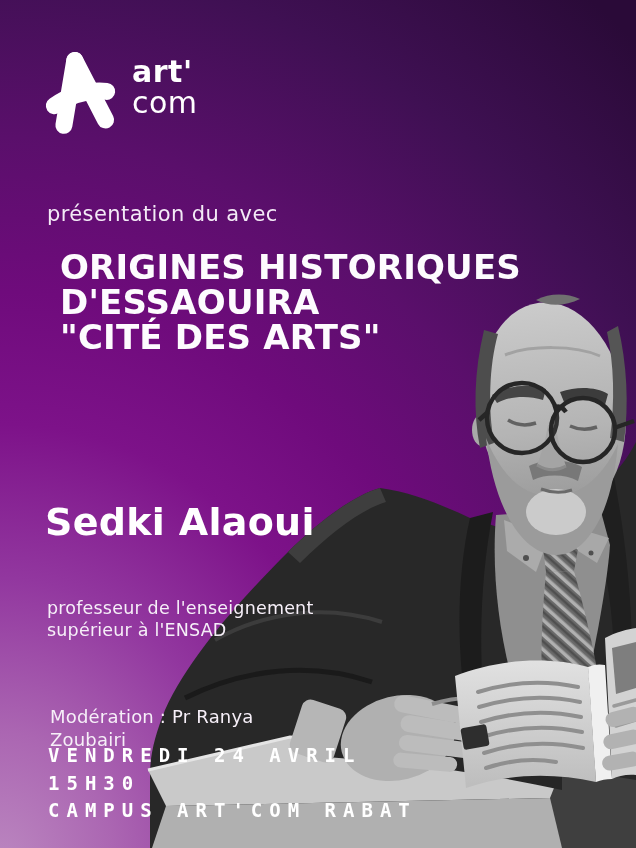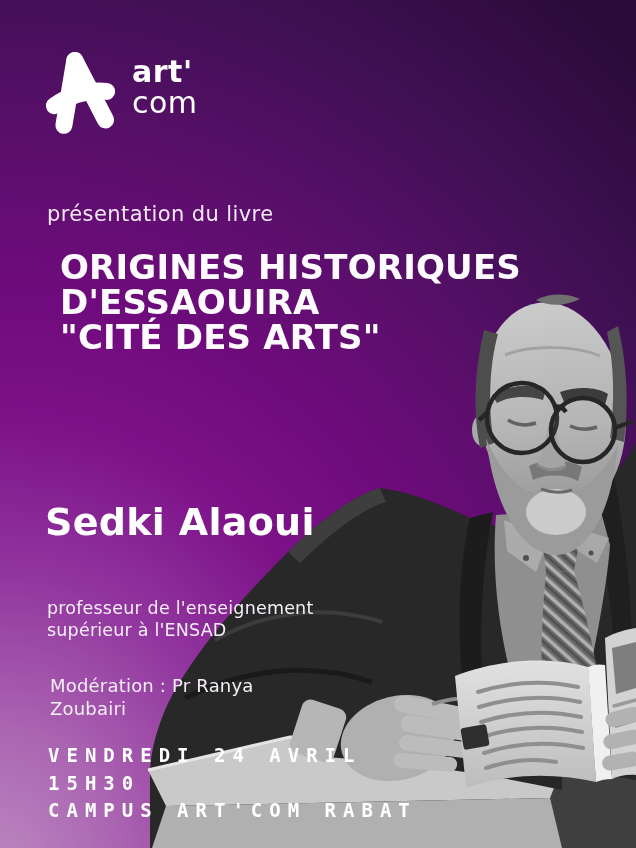--- a/index.html
+++ b/index.html
@@ -23,21 +23,21 @@
   .kicker{left:47px;top:202px;color:#f3eaf6;font-size:21px;font-weight:500;letter-spacing:.4px;z-index:3;}
   .title{left:60px;top:250px;margin:0;color:#fdfbfe;font-size:34px;font-weight:bold;
          line-height:35px;letter-spacing:.2px;z-index:3;}
   .title span{display:block;}
   .meet{left:47px;top:483px;color:#f3eaf6;font-size:17px;font-weight:500;letter-spacing:.3px;z-index:3;}
   .speaker{left:45px;top:502px;margin:0;color:#ffffff;font-size:38px;font-weight:bold;
            line-height:41px;letter-spacing:.3px;z-index:3;}
   .speaker span{display:block;}
   .role{left:47px;top:597px;color:#f6eff8;font-size:17.5px;line-height:22px;letter-spacing:.2px;z-index:3;}
   .role span{display:block;}
-  .moderation{left:50px;top:674px;color:#f6eff8;font-size:18px;line-height:23px;letter-spacing:.2px;z-index:3;}
+  .moderation{left:50px;top:705px;color:#f6eff8;font-size:18px;line-height:23px;letter-spacing:.2px;z-index:3;}
   .moderation span{display:block;}
   .schedule{left:48px;top:742px;color:#ffffff;font-family:"DejaVu Sans Mono","Liberation Mono",monospace;
             font-size:19px;font-weight:bold;line-height:27.5px;letter-spacing:7px;z-index:5;}
   .schedule span{display:block;white-space:nowrap;}
   
   .photo{left:76px;top:278px;width:560px;height:570px;z-index:1;}
 </style>
 </head>
 <body>
 
@@ -161,21 +161,21 @@
         <path d="M42,16 L62,80"></path>
         <path d="M14,57 C32,49 50,47 68,52"></path>
       </g>
     </svg>
     <div class="logo-text">
       <span class="l1">art'</span>
       <span class="l2">com</span>
     </div>
   </div>
 
-  <div class="abs kicker">présentation du livre</div>
+  <div class="abs kicker">présentation du avec</div>
 
   <h1 class="abs title">
     <span>ORIGINES HISTORIQUES</span>
     <span>D'ESSAOUIRA</span>
     <span>"CITÉ DES ARTS"</span>
   </h1>
 
 
   <h2 class="abs speaker">
     <span>Sedki Alaoui</span>

